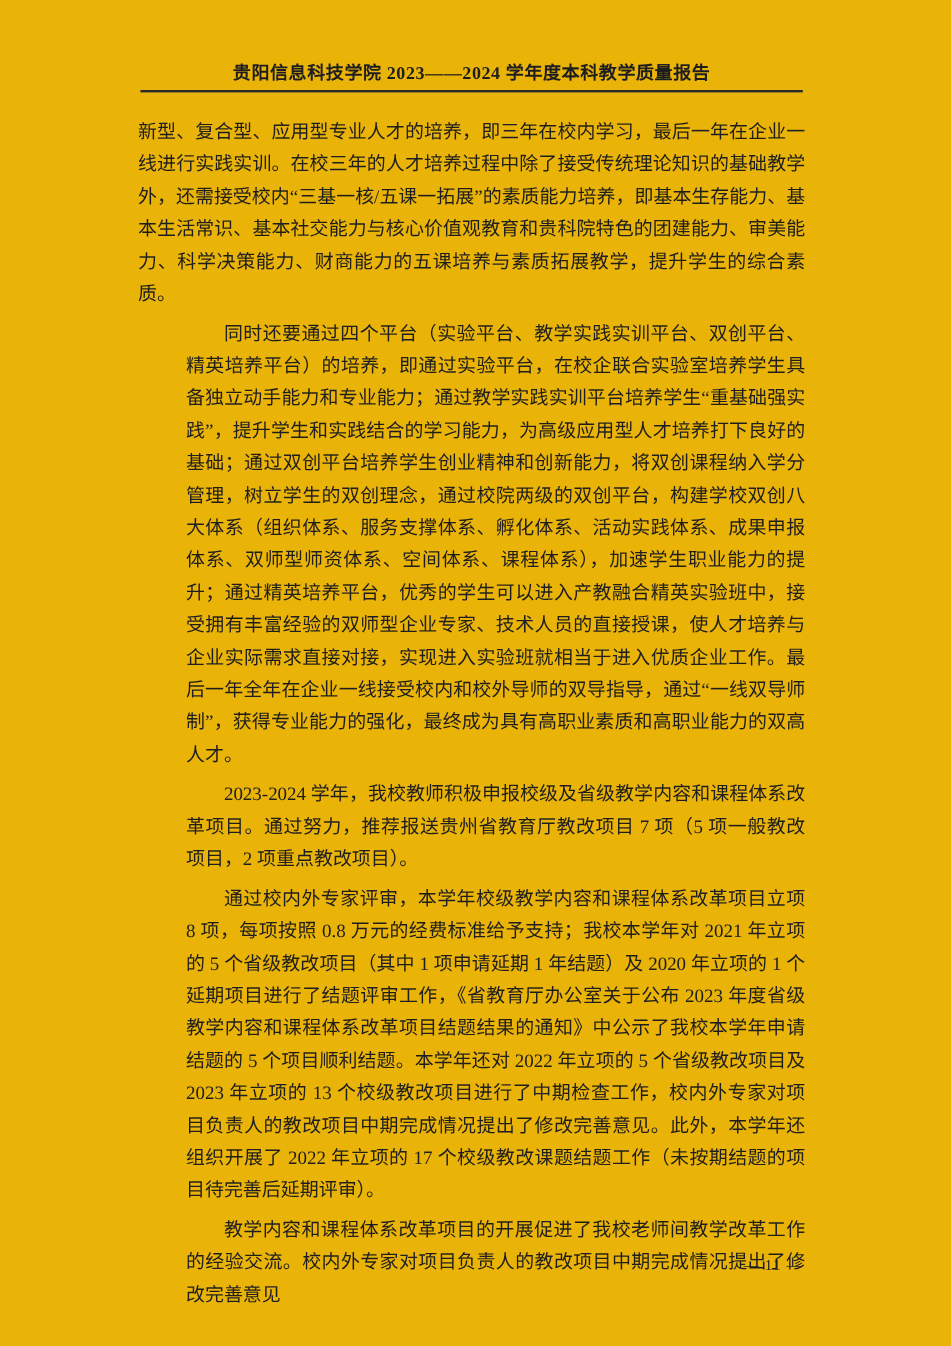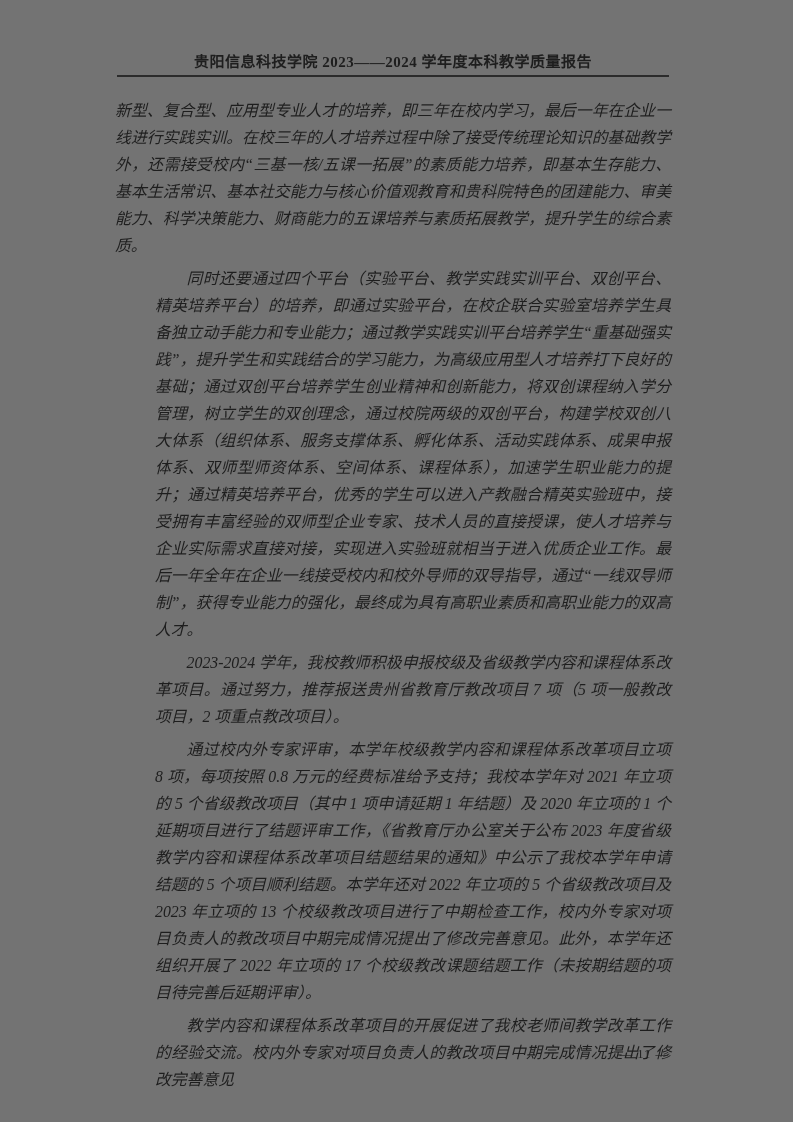--- a/index.html
+++ b/index.html
@@ -5,21 +5,21 @@
   html, body {
     margin: 0;
     padding: 0;
     background: #e8e8e8;
   }
   .page {
     position: relative;
     width: 793px;
     height: 1122px;
     margin: 0 auto;
-    background: #737373;
+    background: #eab308;
     color: #1e1e1e;
     font-family: "Liberation Serif", "DejaVu Serif", serif;
     overflow: hidden;
   }
   .header {
     position: absolute;
     left: 117px;
     right: 124px;
     top: 53px;
     text-align: center;
@@ -28,21 +28,20 @@
     font-weight: bold;
     letter-spacing: 0.5px;
     padding-bottom: 3px;
     border-bottom: 2px solid #2b2b2b;
   }
   .content {
     position: absolute;
     left: 115px;
     right: 122px;
     top: 97px;
-    font-style: italic;
   }
   .content p {
     margin: 0 0 6px 0;
     font-size: 15.8px;
     line-height: 27px;
     text-align: justify;
     text-justify: inter-ideograph;
     overflow-wrap: break-word;
   }
   .content p.indent {

